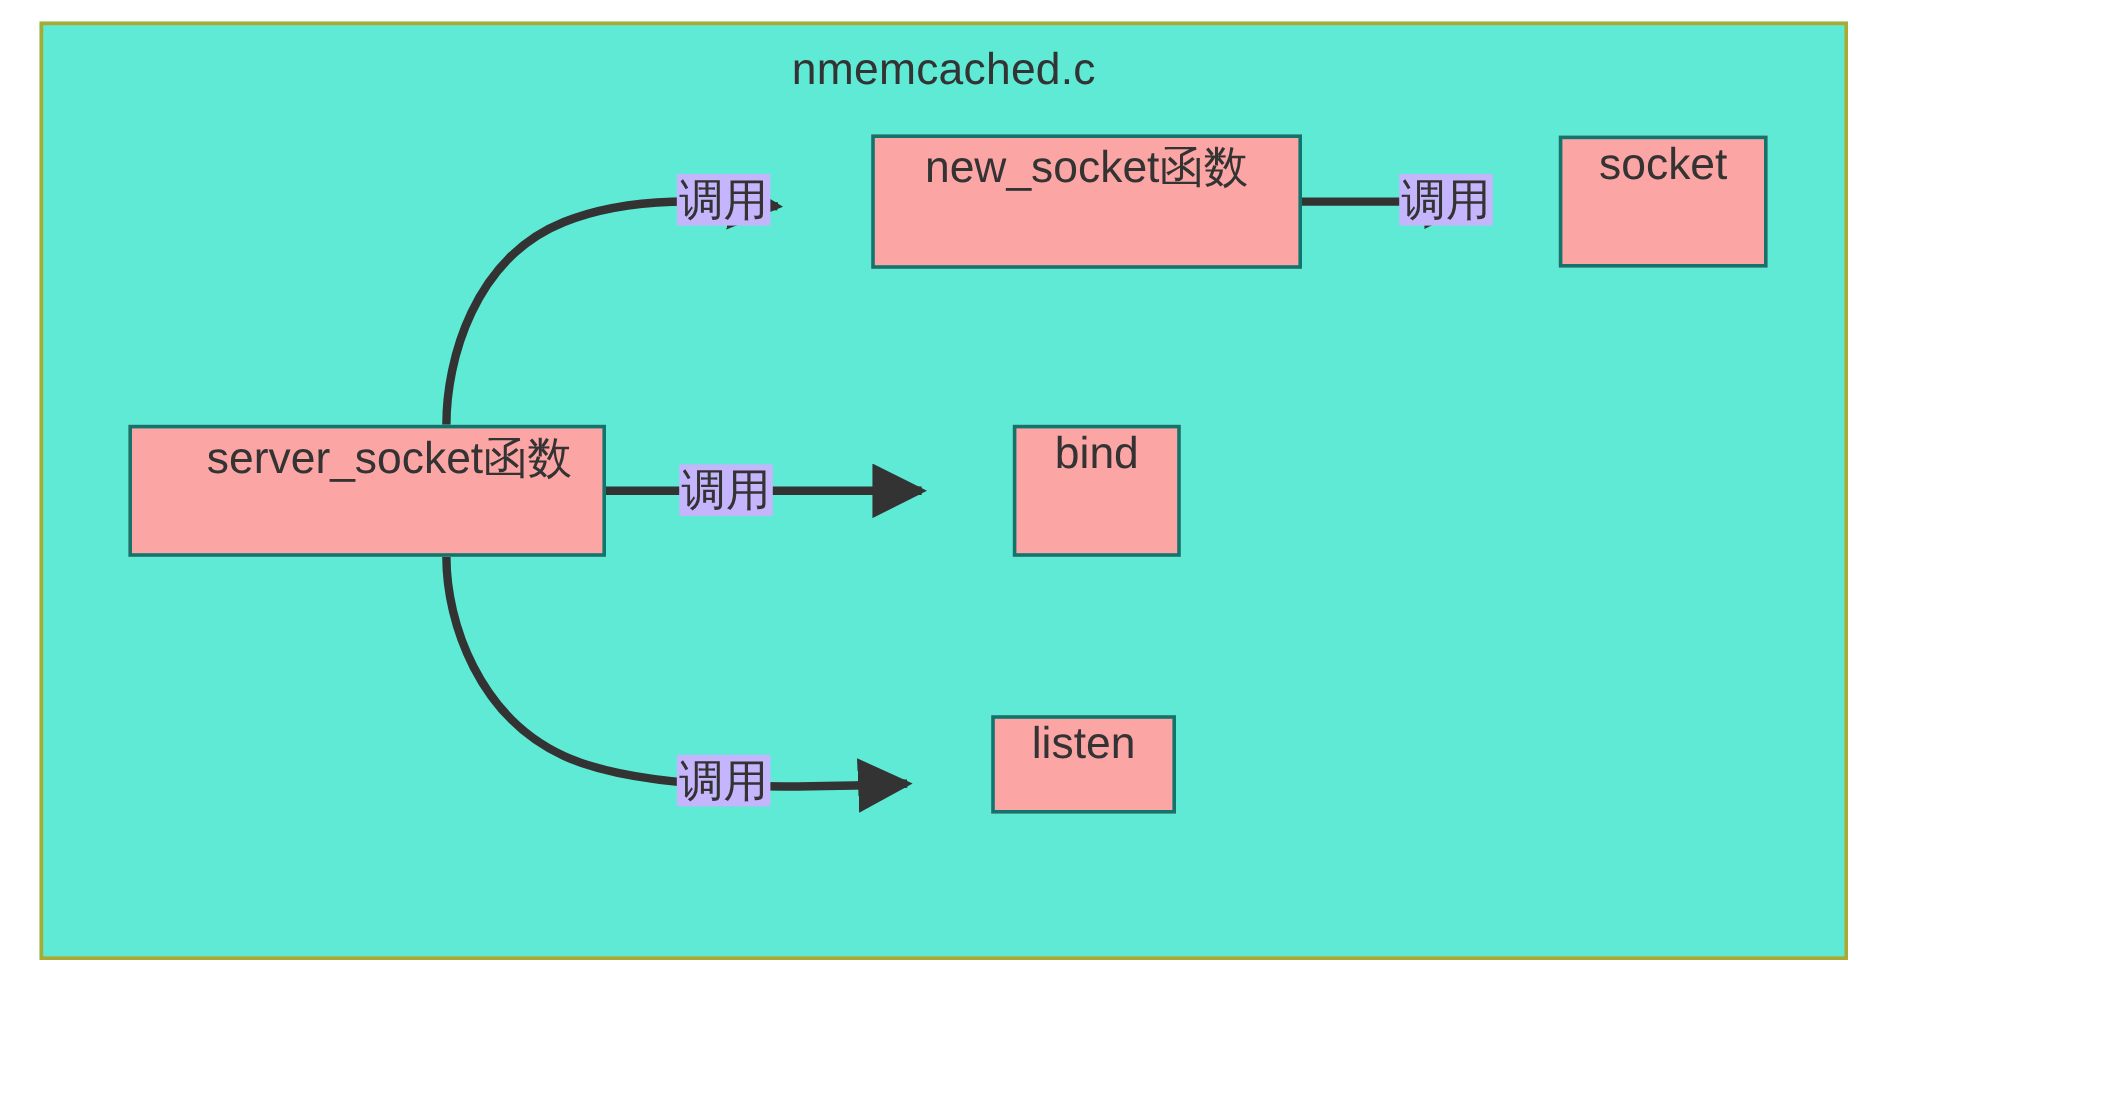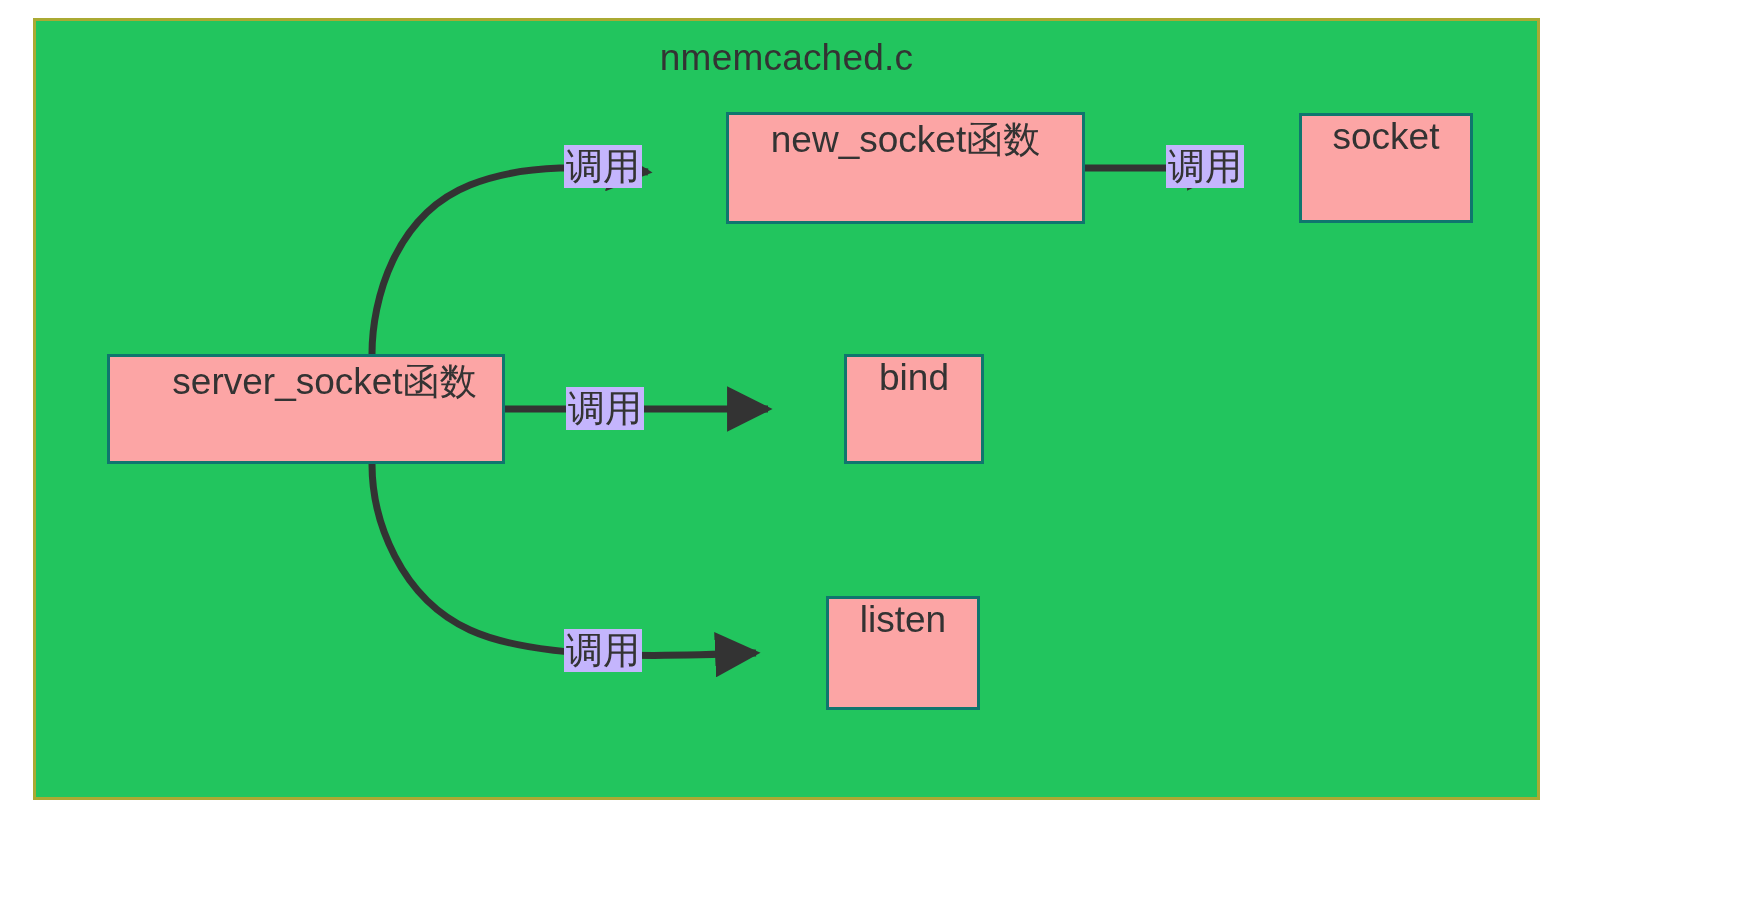--- a/index.html
+++ b/index.html
@@ -19,21 +19,21 @@
     height: 916px;
     background: #ffffff;
   }
   
   .subgraph {
     position: absolute;
     left: 33px;
     top: 18px;
     width: 1507px;
     height: 782px;
-    background: #22c55e;
+    background: #5eead4;
     border: 3px solid #aaaa33;
     box-sizing: border-box;
   }
   .subgraph-title {
     position: absolute;
     left: 0;
     top: 16px;
     width: 100%;
     text-align: center;
     font-size: 37px;
@@ -59,21 +59,21 @@
     align-items: flex-start;
     justify-content: center;
     color: #333333;
     font-size: 37px;
     white-space: nowrap;
   }
   #node-server-socket { left: 107px; top: 354px; width: 398px; height: 110px; padding-left: 37px; }
   #node-new-socket    { left: 726px; top: 112px; width: 359px; height: 112px; }
   #node-socket        { left: 1299px; top: 113px; width: 174px; height: 110px; }
   #node-bind          { left: 844px; top: 354px; width: 140px; height: 110px; }
-  #node-listen        { left: 826px; top: 596px; width: 154px; height: 114px; }
+  #node-listen        { left: 826px; top: 596px; width: 154px; height: 82px; }
 
   
   .edge-label {
     position: absolute;
     background: #c4b5fd;
     color: #333333;
     font-size: 37px;
     line-height: 1.12;
     padding: 1px 2px;
     white-space: nowrap;

